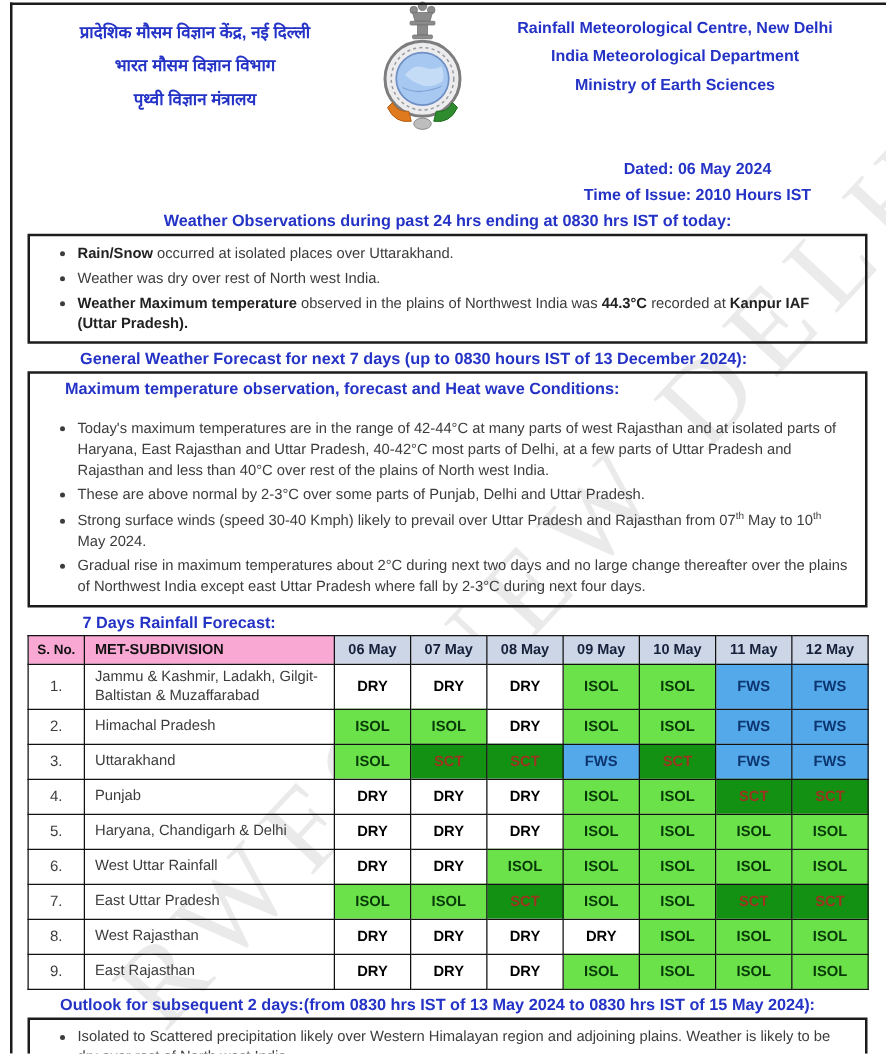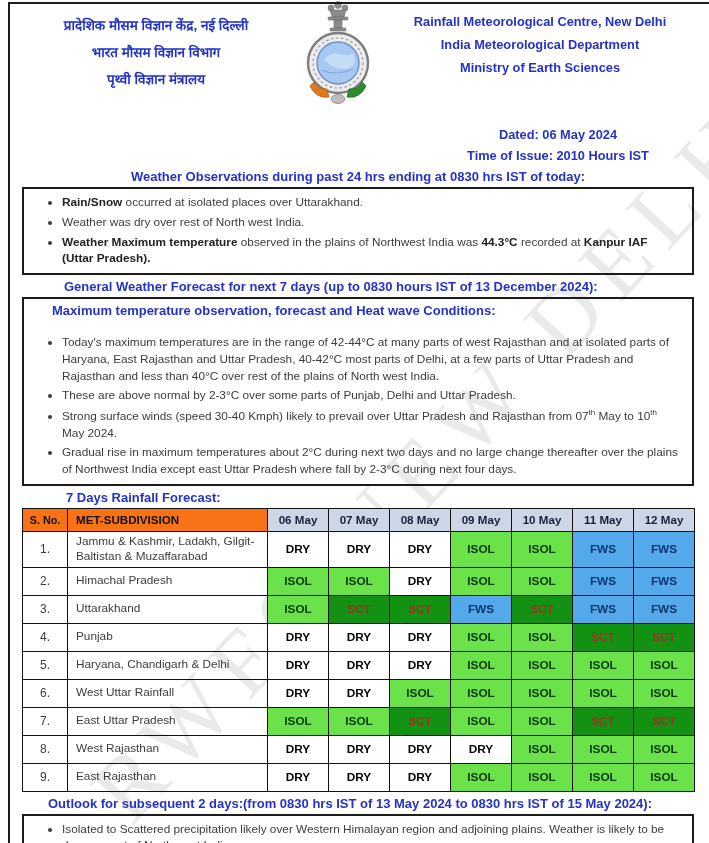--- a/index.html
+++ b/index.html
@@ -50,21 +50,21 @@
   .box{border:2px solid #1c1c1c;margin-top:3px;padding:2px 10px 3px 6px;background:transparent;}
   ul.bullets{margin:3px 0;padding-left:32px;list-style:disc;}
   ul.bullets li{margin:3px 0;line-height:1.42;color:var(--body);font-size:11.8px;}
   .seg-bold{font-weight:bold;color:#222;}
   sup{font-size:8px;}
   .box .h-sub{margin:2px 0 16px 22px;}
 
   
   table.rainfall{border-collapse:collapse;width:672px;table-layout:fixed;margin-top:3px;}
   table.rainfall th,table.rainfall td{border:1.6px solid #111;}
-  .label-th{background:#f97316;color:#111;font-size:11.6px;text-align:left;padding:2px 4px;height:18px;}
+  .label-th{background:#f9a8d4;color:#111;font-size:11.6px;text-align:left;padding:2px 4px;height:18px;}
   .label-th:first-child{text-align:center;font-size:10.8px;}
   th.label-th:nth-child(2){padding-left:8px;}
   .date-th{background:#cdd6e6;color:#15203a;font-size:11.6px;height:18px;}
   td.sno{text-align:center;color:#3c3c3c;font-size:12px;}
   td.region{padding:2px 4px 2px 8px;color:#3c3c3c;font-size:11.8px;line-height:1.3;}
   td.code-cell{text-align:center;font-weight:bold;font-size:11.8px;height:25px;}
 
   
   .emblem{width:86px;height:110px;}
 </style>

